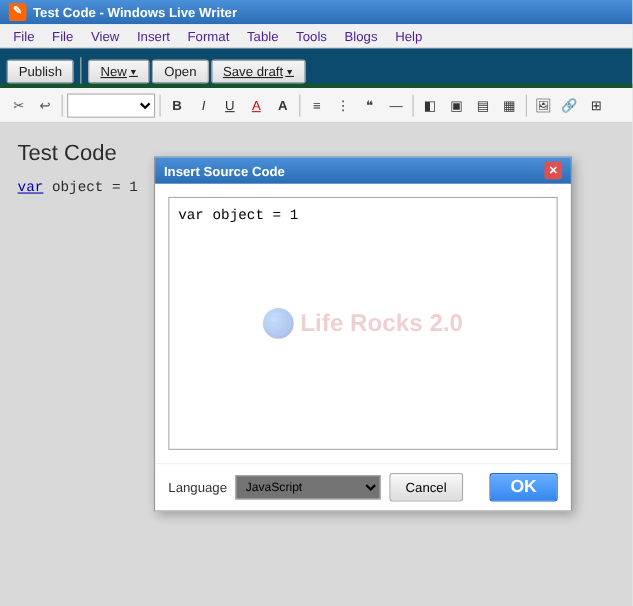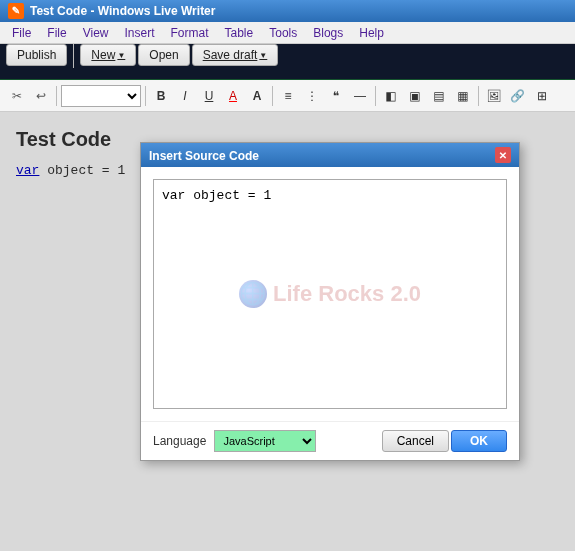--- a/index.html
+++ b/index.html
@@ -48,26 +48,26 @@
     .menu-item {
       padding: 2px 8px;
       cursor: pointer;
       font-size: 12px;
       color: #4c1d95;
       border-radius: 2px;
     }
 
     
     .toolbar {
-      background: #0f172a;
+      background: #0c4a6e;
       height: 36px;
       display: flex;
-      align-items: flex-start;
+      align-items: flex-end;
       padding: 0 6px;
-      border-bottom: 1px solid #14532d;
+      border-bottom: 4px solid #14532d;
       gap: 2px;
     }
     .toolbar-btn {
       padding: 3px 10px;
       background: linear-gradient(to bottom, #f5f5f5, #e0e0e0);
       border: 1px solid #aaa;
       border-radius: 3px;
       cursor: pointer;
       font-size: 12px;
       color: #222;
@@ -143,21 +143,21 @@
     
     .main-area {
       background: white;
       height: calc(551px - 22px - 22px - 36px - 32px);
       position: relative;
       padding: 16px;
     }
 
     .post-title {
       font-size: 20px;
-      font-weight: bold;
+      font-weight: normal;
       color: #333;
       margin-bottom: 12px;
     }
 
     .code-line {
       font-family: 'Courier New', monospace;
       font-size: 13px;
       color: #333;
     }
     .code-keyword {
@@ -253,46 +253,46 @@
       gap: 8px;
       justify-content: center;
     }
     .lang-label {
       font-size: 12px;
       color: #333;
     }
     .lang-select {
       height: 22px;
       border: 1px solid #aaa;
-      background: #86efac;
+      background: #737373;
       font-size: 11px;
       padding: 0 4px;
-      width: 102px;
+      width: 133px;
     }
     .dialog-actions {
       margin-left: auto;
       display: flex;
-      gap: 2px;
+      gap: 24px;
       border-radius: 10px;
     }
     .btn-cancel {
       padding: 3px 14px;
       background: linear-gradient(to bottom, #f8f8f8, #ddd);
       border: 1px solid #aaa;
       border-radius: 3px;
       cursor: pointer;
       font-size: 12px;
     }
     .btn-ok {
       padding: 3px 18px;
       background: linear-gradient(to bottom, #6aadff, #3388ee);
       border: 1px solid #2266cc;
       border-radius: 3px;
       cursor: pointer;
-      font-size: 12px;
+      font-size: 16px;
       color: white;
       font-weight: bold;
     }
 
     .chevron { font-size: 8px; }
   </style>
 </head>
 <body>
 
 <div class="title-bar">

